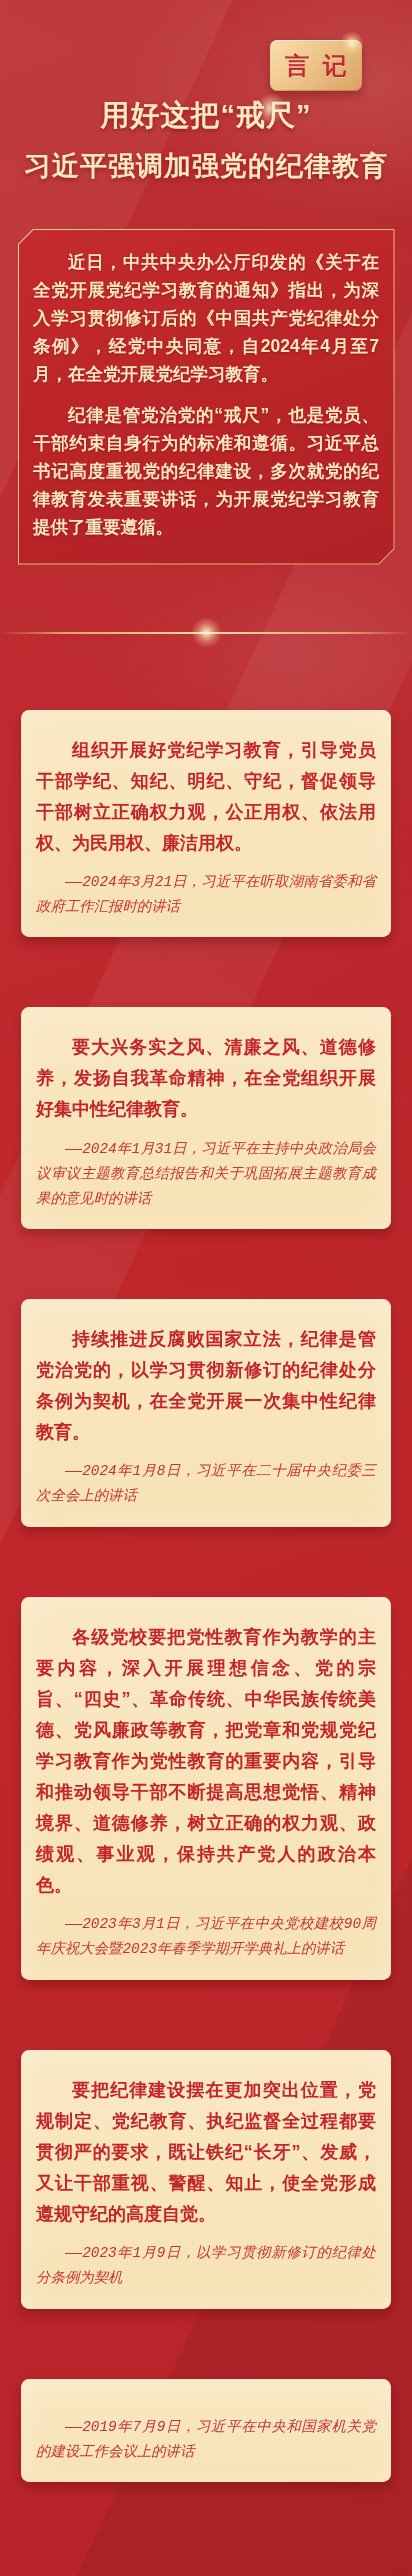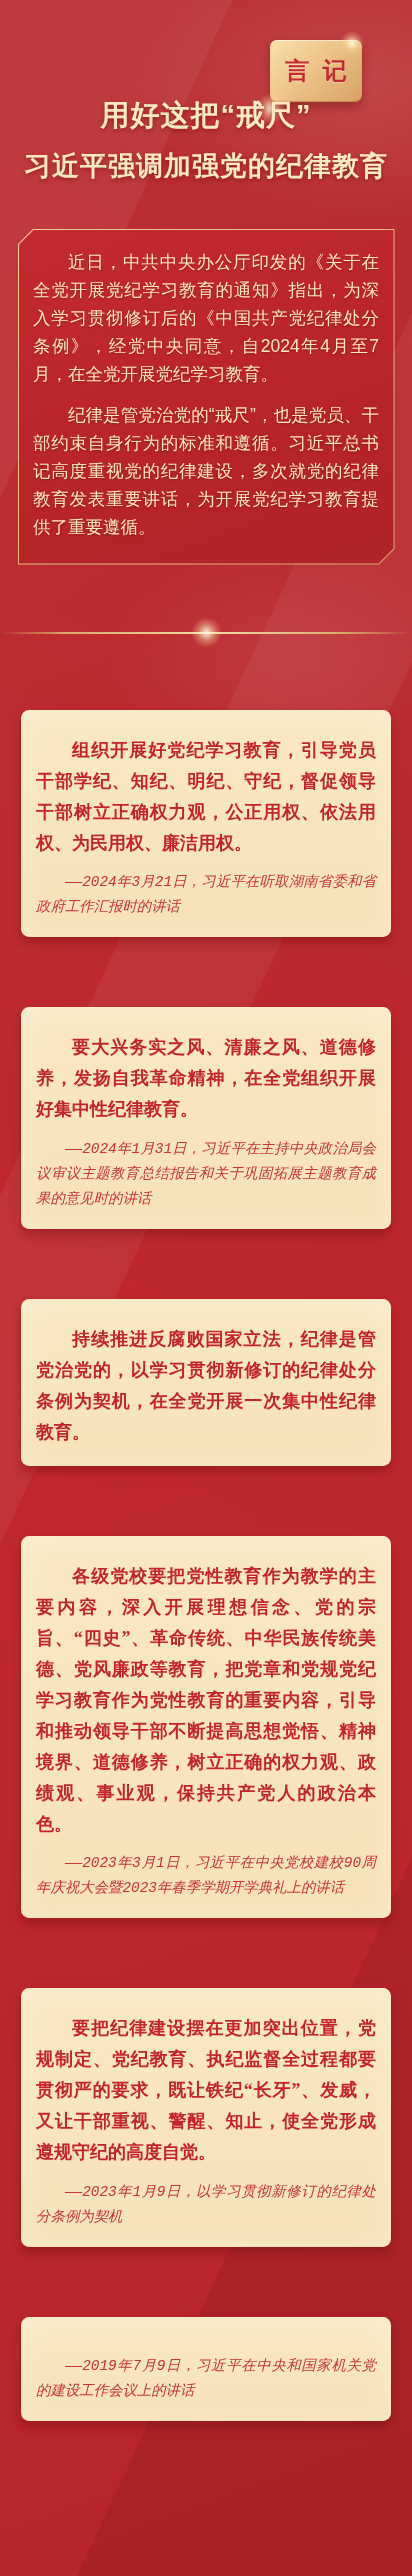--- a/index.html
+++ b/index.html
@@ -9,21 +9,21 @@
     background:
       radial-gradient(361px 216px at 88% 2%, rgba(255,235,210,.14), transparent 65%),
       radial-gradient(258px 155px at 70% 16%, rgba(255,255,255,.07), transparent 70%),
       linear-gradient(115deg, rgba(255,255,255,.06) 0 10%, transparent 10% 24%, rgba(255,255,255,.05) 24% 31%, transparent 31% 55%, rgba(0,0,0,.07) 55% 72%, transparent 72% 86%, rgba(255,255,255,.04) 86%),
       linear-gradient(205deg, rgba(0,0,0,.10), transparent 40%),
       linear-gradient(160deg,#cd3338 0%,#c2282d 30%,#b52429 65%,#ab2127 100%);
   }
   
   .header{position:relative;height:229px;}
   .badge{
-    position:absolute;left:270px;top:40px;width:92px;height:62px;border-radius:7.2px;
+    position:absolute;left:270px;top:40px;width:92px;height:51px;border-radius:7.2px;
     display:flex;align-items:center;justify-content:center;
     background:linear-gradient(135deg,#f9e0ac 0%,#eec489 45%,#d7a263 100%);
     box-shadow:0 4.1px 9.3px rgba(90,5,5,.35), inset 0 1px 0 rgba(255,255,255,.55), inset 0 -1px 1px rgba(150,70,10,.35);
     color:#c32a33;font-size:24px;font-weight:bold;letter-spacing:13.4px;text-indent:13.4px;
     text-shadow:0 0.5px 0 rgba(255,255,255,.35);
   }
   .sparkle{position:absolute;border-radius:50%;pointer-events:none;
     background:radial-gradient(circle,rgba(255,246,220,.95) 0%,rgba(255,224,160,.35) 40%,transparent 70%);}
   .sp1{left:256px;top:93px;width:31px;height:31px;}
   .sp2{left:340px;top:31px;width:24px;height:24px;}
@@ -39,37 +39,37 @@
     padding:1px;box-sizing:border-box;
   }
   .intro-bg{
     position:absolute;inset:1px;
     clip-path:polygon(15px 0, 100% 0, 100% calc(100% - 15px), calc(100% - 15px) 100%, 0 100%, 0 15px);
     background:linear-gradient(160deg,#c42a2f 0%,#b82428 60%,#b02227 100%);
   }
   .intro-content{position:relative;padding:17.5px 14.4px 23px;}
   .intro-content p{
     margin:0;color:#fbe8c1;font-size:17.5px;line-height:28px;text-indent:2em;
-    text-align:justify;text-shadow:0 1px 2.1px rgba(110,8,10,.4);
+    text-align:justify;text-shadow:0 1px 2.1px rgba(110,8,10,.4);font-weight:bold;
   }
   .intro-content p + p{margin-top:13px;}
   
   .divider{position:relative;height:2.1px;margin-top:67px;
     background:linear-gradient(90deg,rgba(216,168,104,0) 0%,#d8a868 16%,#f3d79e 46%,#ffeec4 50%,#f3d79e 54%,#d8a868 84%,rgba(216,168,104,0) 100%);}
   .divider .flare{position:absolute;left:191px;top:-14.4px;width:31px;height:31px;}
   
   .card{
     margin:70px 20.6px 0;border-radius:8.2px;padding:25px 15.5px 17.5px;box-sizing:border-box;
     background:linear-gradient(180deg,#f9e8c4 0%,#f7e2b6 100%);
     box-shadow:0 5.2px 9.3px rgba(90,5,5,.30), inset 0 0 31px rgba(255,250,235,.35);
   }
   .card:first-of-type{margin-top:76px;}
   .quote-text{
     margin:0;color:#c3252b;font-size:18px;line-height:31px;text-indent:2em;text-align:justify;
-    font-family:Liberation Serif, serif;font-weight:bold;
+    font-family:Liberation Sans, sans-serif;font-weight:bold;
   }
   .quote-source{
     margin:11.3px 0 0;color:#c4333a;font-size:14.4px;line-height:25px;text-indent:2em;text-align:justify;
     font-family:Liberation Mono, monospace;font-style:italic;
   }
 </style>
 </head>
 <body>
 
 <div class="poster">
@@ -102,20 +102,21 @@
       <p class="quote-source">——2024年3月21日，习近平在听取湖南省委和省政府工作汇报时的讲话</p>
     </div>
 
     <div class="card">
       <p class="quote-text">要大兴务实之风、清廉之风、道德修养，发扬自我革命精神，在全党组织开展好集中性纪律教育。</p>
       <p class="quote-source">——2024年1月31日，习近平在主持中央政治局会议审议主题教育总结报告和关于巩固拓展主题教育成果的意见时的讲话</p>
     </div>
 
     <div class="card">
       <p class="quote-text">持续推进反腐败国家立法，纪律是管党治党的，以学习贯彻新修订的纪律处分条例为契机，在全党开展一次集中性纪律教育。</p>
+      <p class="quote-source">——2024年1月8日，习近平在二十届中央纪委三次全会上的讲话</p>
     </div>
 
     <div class="card">
       <p class="quote-text">各级党校要把党性教育作为教学的主要内容，深入开展理想信念、党的宗旨、“四史”、革命传统、中华民族传统美德、党风廉政等教育，把党章和党规党纪学习教育作为党性教育的重要内容，引导和推动领导干部不断提高思想觉悟、精神境界、道德修养，树立正确的权力观、政绩观、事业观，保持共产党人的政治本色。</p>
       <p class="quote-source">——2023年3月1日，习近平在中央党校建校90周年庆祝大会暨2023年春季学期开学典礼上的讲话</p>
     </div>
 
     <div class="card">
       <p class="quote-text">要把纪律建设摆在更加突出位置，党规制定、党纪教育、执纪监督全过程都要贯彻严的要求，既让铁纪“长牙”、发威，又让干部重视、警醒、知止，使全党形成遵规守纪的高度自觉。</p>
       <p class="quote-source">——2023年1月9日，以学习贯彻新修订的纪律处分条例为契机</p>

